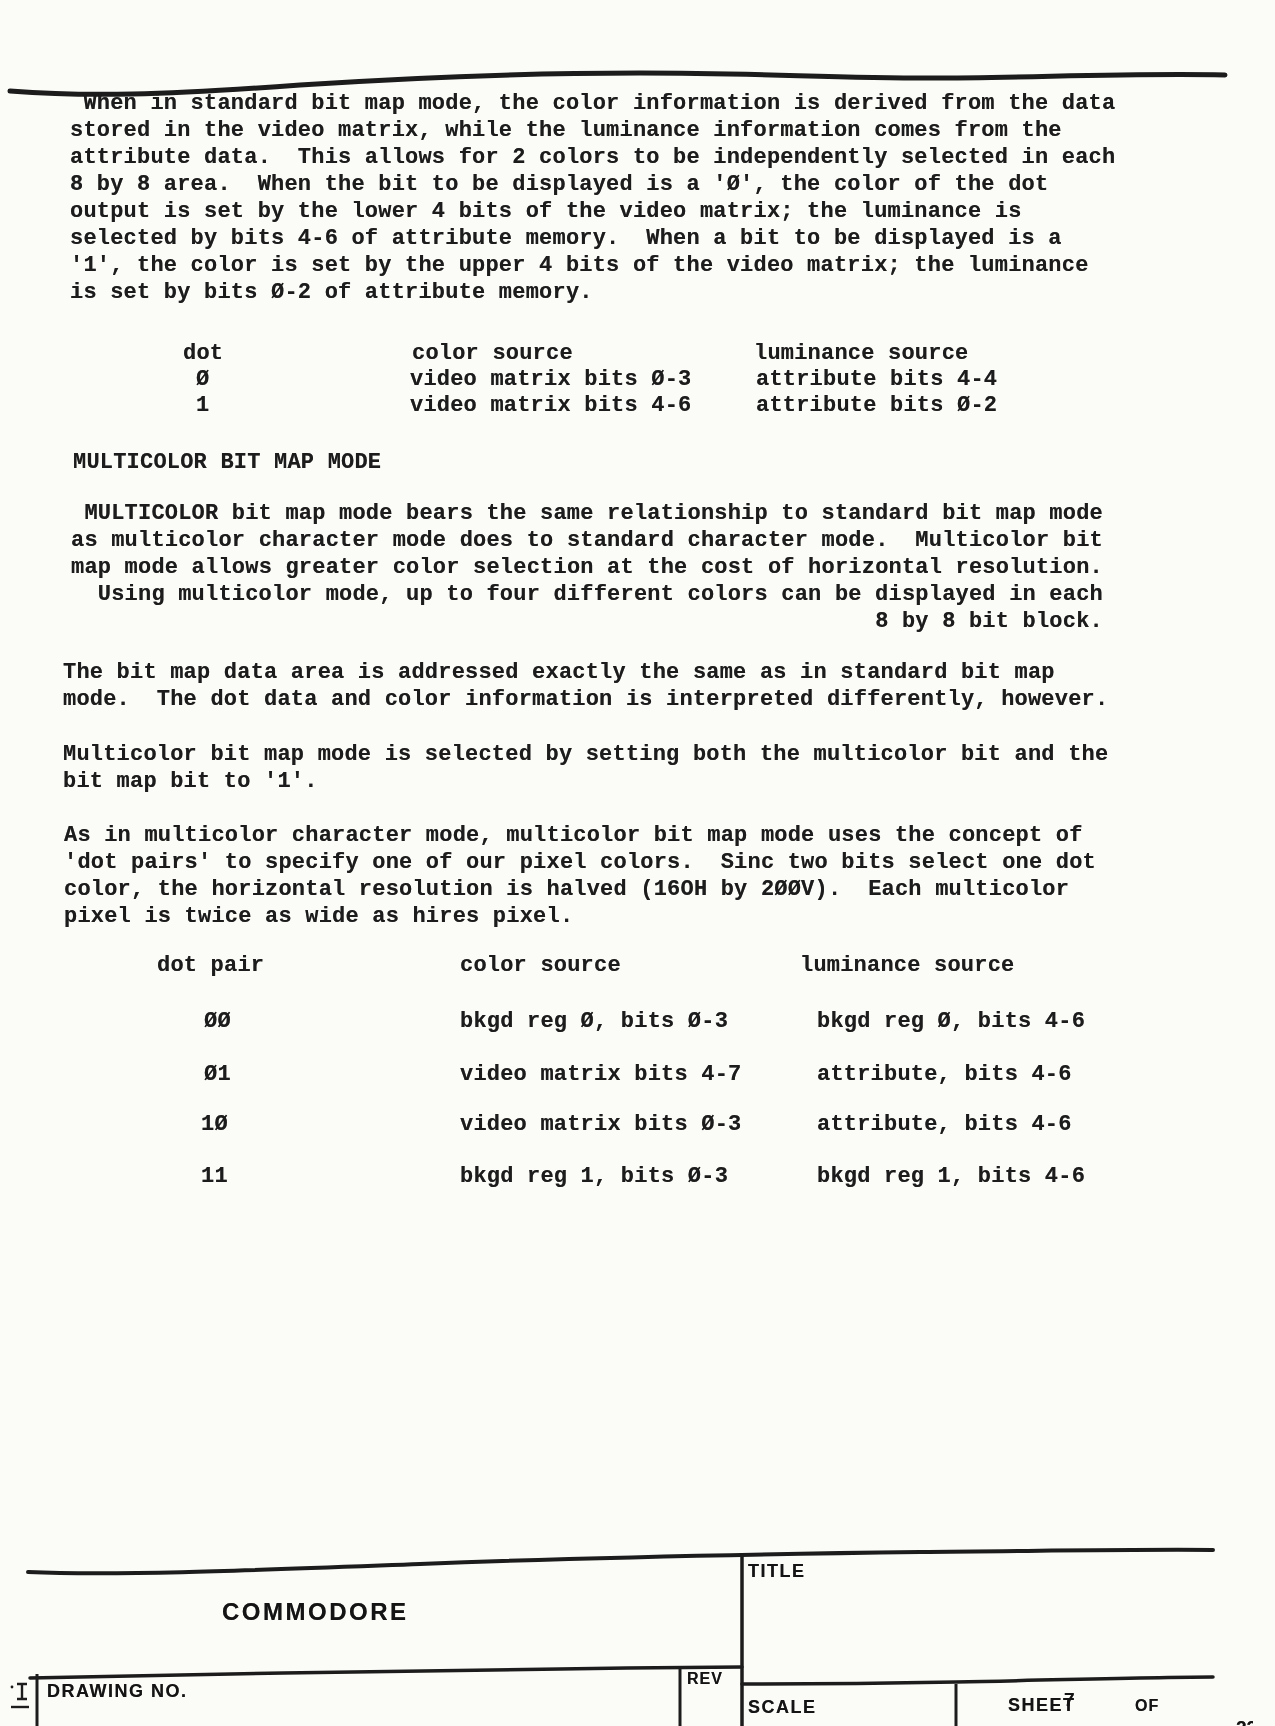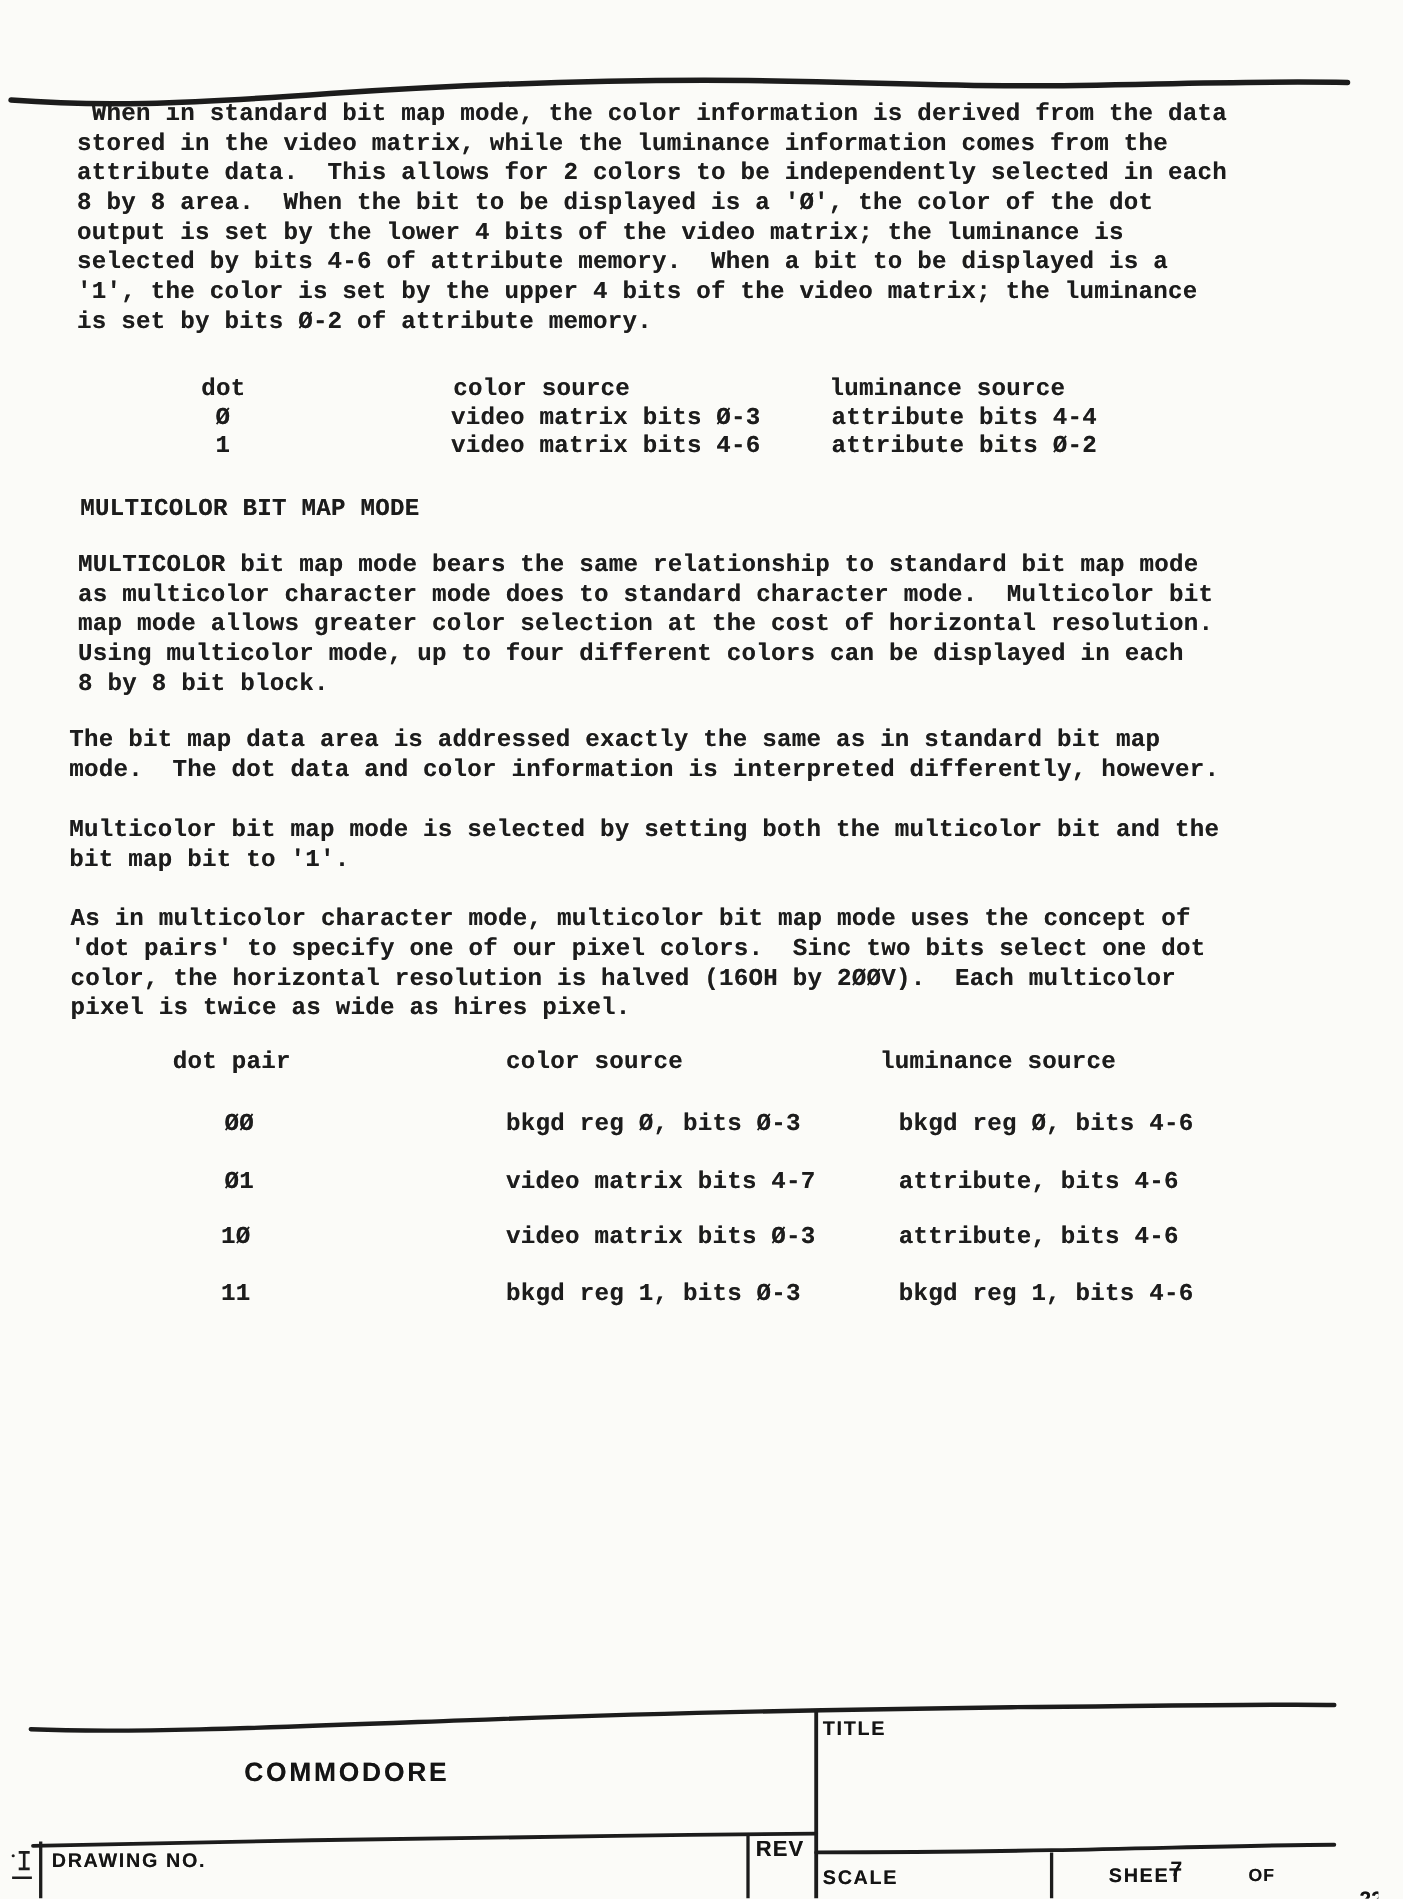--- a/index.html
+++ b/index.html
@@ -77,21 +77,21 @@
       <span style="left:756px;">attribute bits 4-4</span>
     </div>
     <div class="trow" style="top:392px;">
       <span style="left:196px;">1</span>
       <span style="left:410px;">video matrix bits 4-6</span>
       <span style="left:756px;">attribute bits Ø-2</span>
     </div>
   </div>
 
   <div class="para" style="left:73px;top:449px;">MULTICOLOR BIT MAP MODE</div>
-  <div class="para" style="left:71px;top:500px;">MULTICOLOR bit map mode bears the same relationship to standard bit map mode
+  <div class="para" style="left:71px;top:500px;text-align:right;">MULTICOLOR bit map mode bears the same relationship to standard bit map mode
 as multicolor character mode does to standard character mode.  Multicolor bit
 map mode allows greater color selection at the cost of horizontal resolution.
 Using multicolor mode, up to four different colors can be displayed in each
 8 by 8 bit block.</div>
   <div class="para" style="left:63px;top:659px;">The bit map data area is addressed exactly the same as in standard bit map
 mode.  The dot data and color information is interpreted differently, however.</div>
   <div class="para" style="left:63px;top:741px;">Multicolor bit map mode is selected by setting both the multicolor bit and the
 bit map bit to '1'.</div>
   <div class="para" style="left:64px;top:822px;">As in multicolor character mode, multicolor bit map mode uses the concept of
 'dot pairs' to specify one of our pixel colors.  Sinc two bits select one dot
@@ -123,21 +123,21 @@
       <span style="left:201px;">11</span>
       <span style="left:460px;">bkgd reg 1, bits Ø-3</span>
       <span style="left:817px;">bkgd reg 1, bits 4-6</span>
     </div>
   </div>
 
   <div>
     <div class="tb company" style="left:222px;top:1598px;">COMMODORE</div>
     <div class="tb tb-small" style="left:748px;top:1561px;">TITLE</div>
     <div class="tb tb-small" style="left:47px;top:1681px;">DRAWING NO.</div>
-    <div class="tb" style="left:687px;top:1670px;font-size:20px;letter-spacing:1px;">REV</div>
+    <div class="tb" style="left:687px;top:1670px;font-size:16px;letter-spacing:1px;">REV</div>
     <div class="tb tb-small" style="left:748px;top:1697px;">SCALE</div>
     <div class="tb tb-small" style="left:1008px;top:1695px;">SHEET</div>
     <div class="tb sheet-num" style="left:1064px;top:1689px;">7</div>
     <div class="tb" style="left:1135px;top:1697px;font-size:16px;letter-spacing:1px;">OF</div>
     <div class="tb sheet-num" style="left:1236px;top:1689px;margin-top:28px;"><span class="sheet-total-clip">22</span></div>
   </div>
 
 </div>
 
 </body></html>

